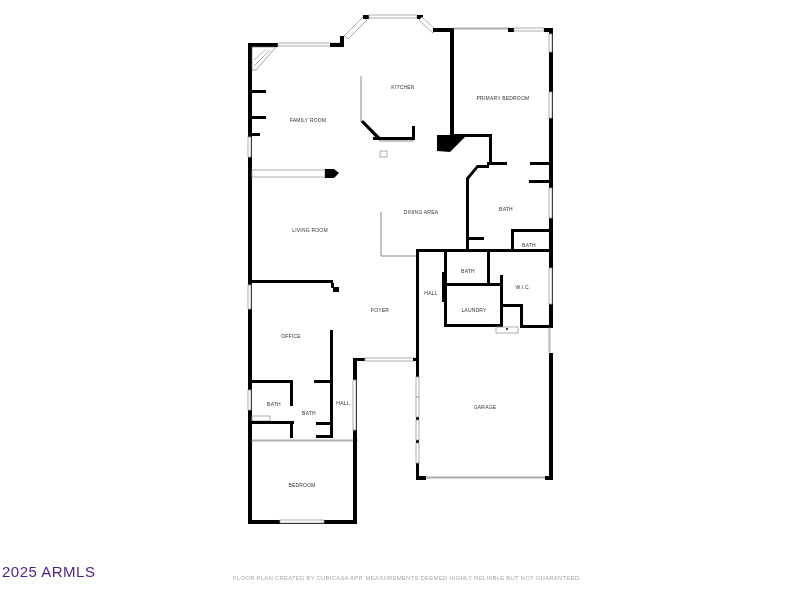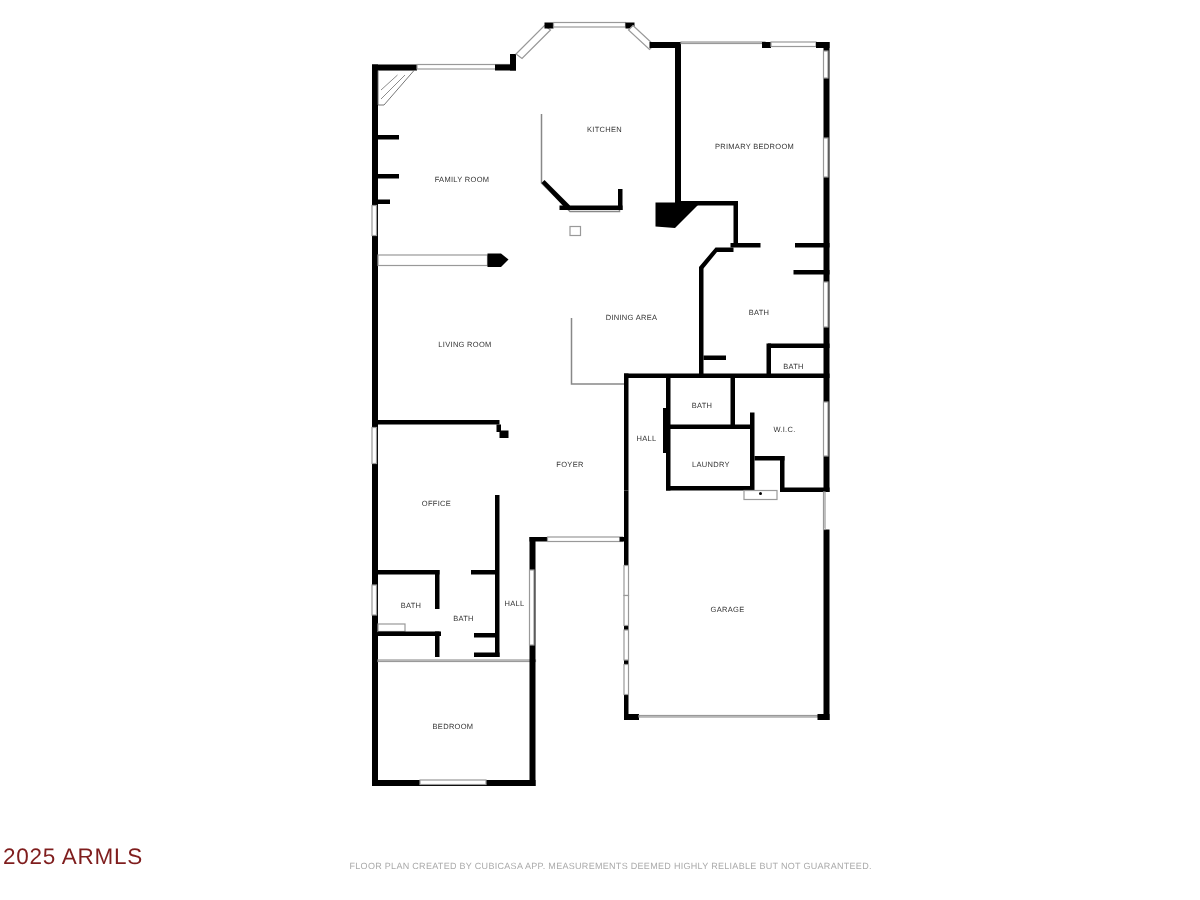--- a/index.html
+++ b/index.html
@@ -2,21 +2,21 @@
 <html><head>
 <meta charset="utf-8">
 <style>
   html, body { margin: 0; padding: 0; background: #ffffff; }
   body { width: 800px; height: 600px; position: relative; overflow: hidden; font-family: "Liberation Sans", sans-serif; }
   #plan { position: absolute; left: 0; top: 0; width: 800px; height: 600px; }
   .wall { fill: #000; }
   .win { fill: #fff; stroke: #999; stroke-width: 0.8; }
   .thin { fill: none; stroke: #888; stroke-width: 1; }
   .lbl { position: absolute; font-size: 5px; color: #333; letter-spacing: 0.2px; transform: translate(-50%, -50%); white-space: nowrap; font-family: "Liberation Sans", sans-serif; }
-  .watermark { position: absolute; left: 2px; top: 563px; font-size: 15px; color: #7f1d1d; letter-spacing: 0.5px; font-family: "Liberation Sans", sans-serif; }
+  .watermark { position: absolute; left: 2px; top: 563px; font-size: 15px; color: #4c1d95; letter-spacing: 0.5px; font-family: "Liberation Sans", sans-serif; }
   .footer { position: absolute; left: 233px; top: 575px; font-size: 6px; color: #aaa; letter-spacing: 0.2px; font-family: "Liberation Sans", sans-serif; }
 </style>
 </head>
 <body>
 
 <svg id="plan" viewBox="0 0 800 600" xmlns="http://www.w3.org/2000/svg">
 
   <rect class="wall" x="248" y="43" width="4" height="481"></rect>
 
   <rect class="wall" x="248" y="43" width="30" height="4"></rect>

